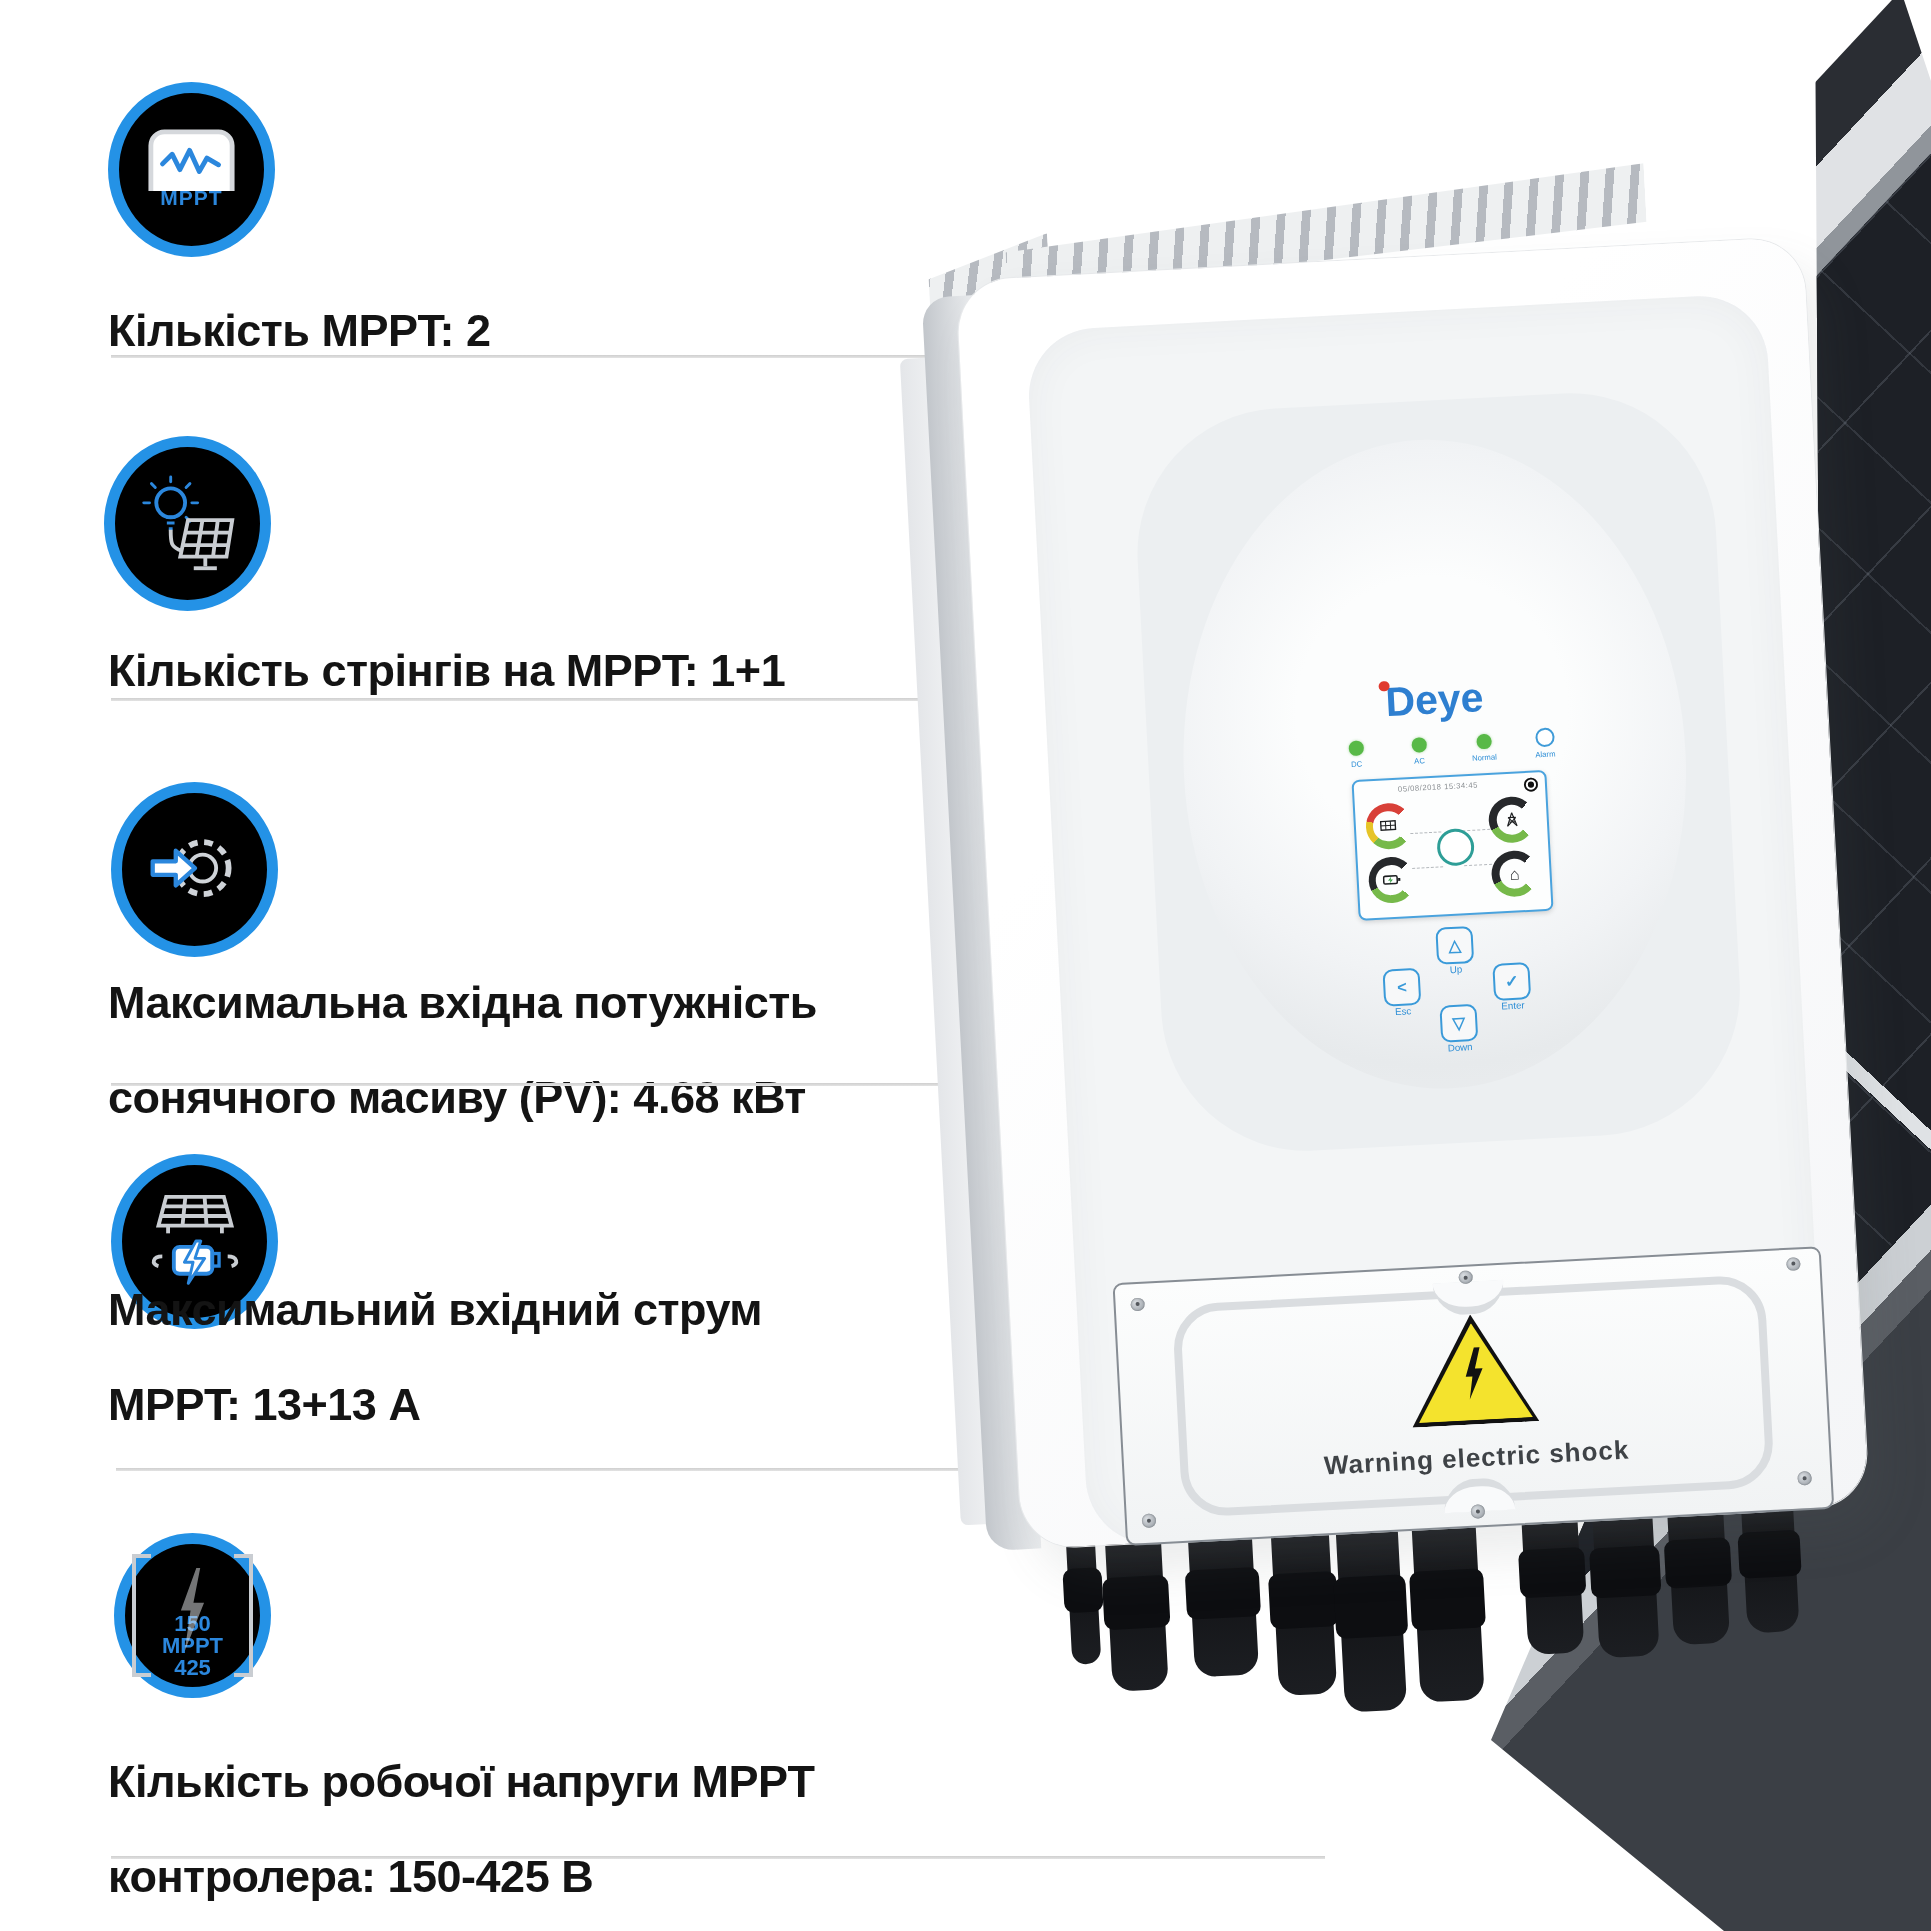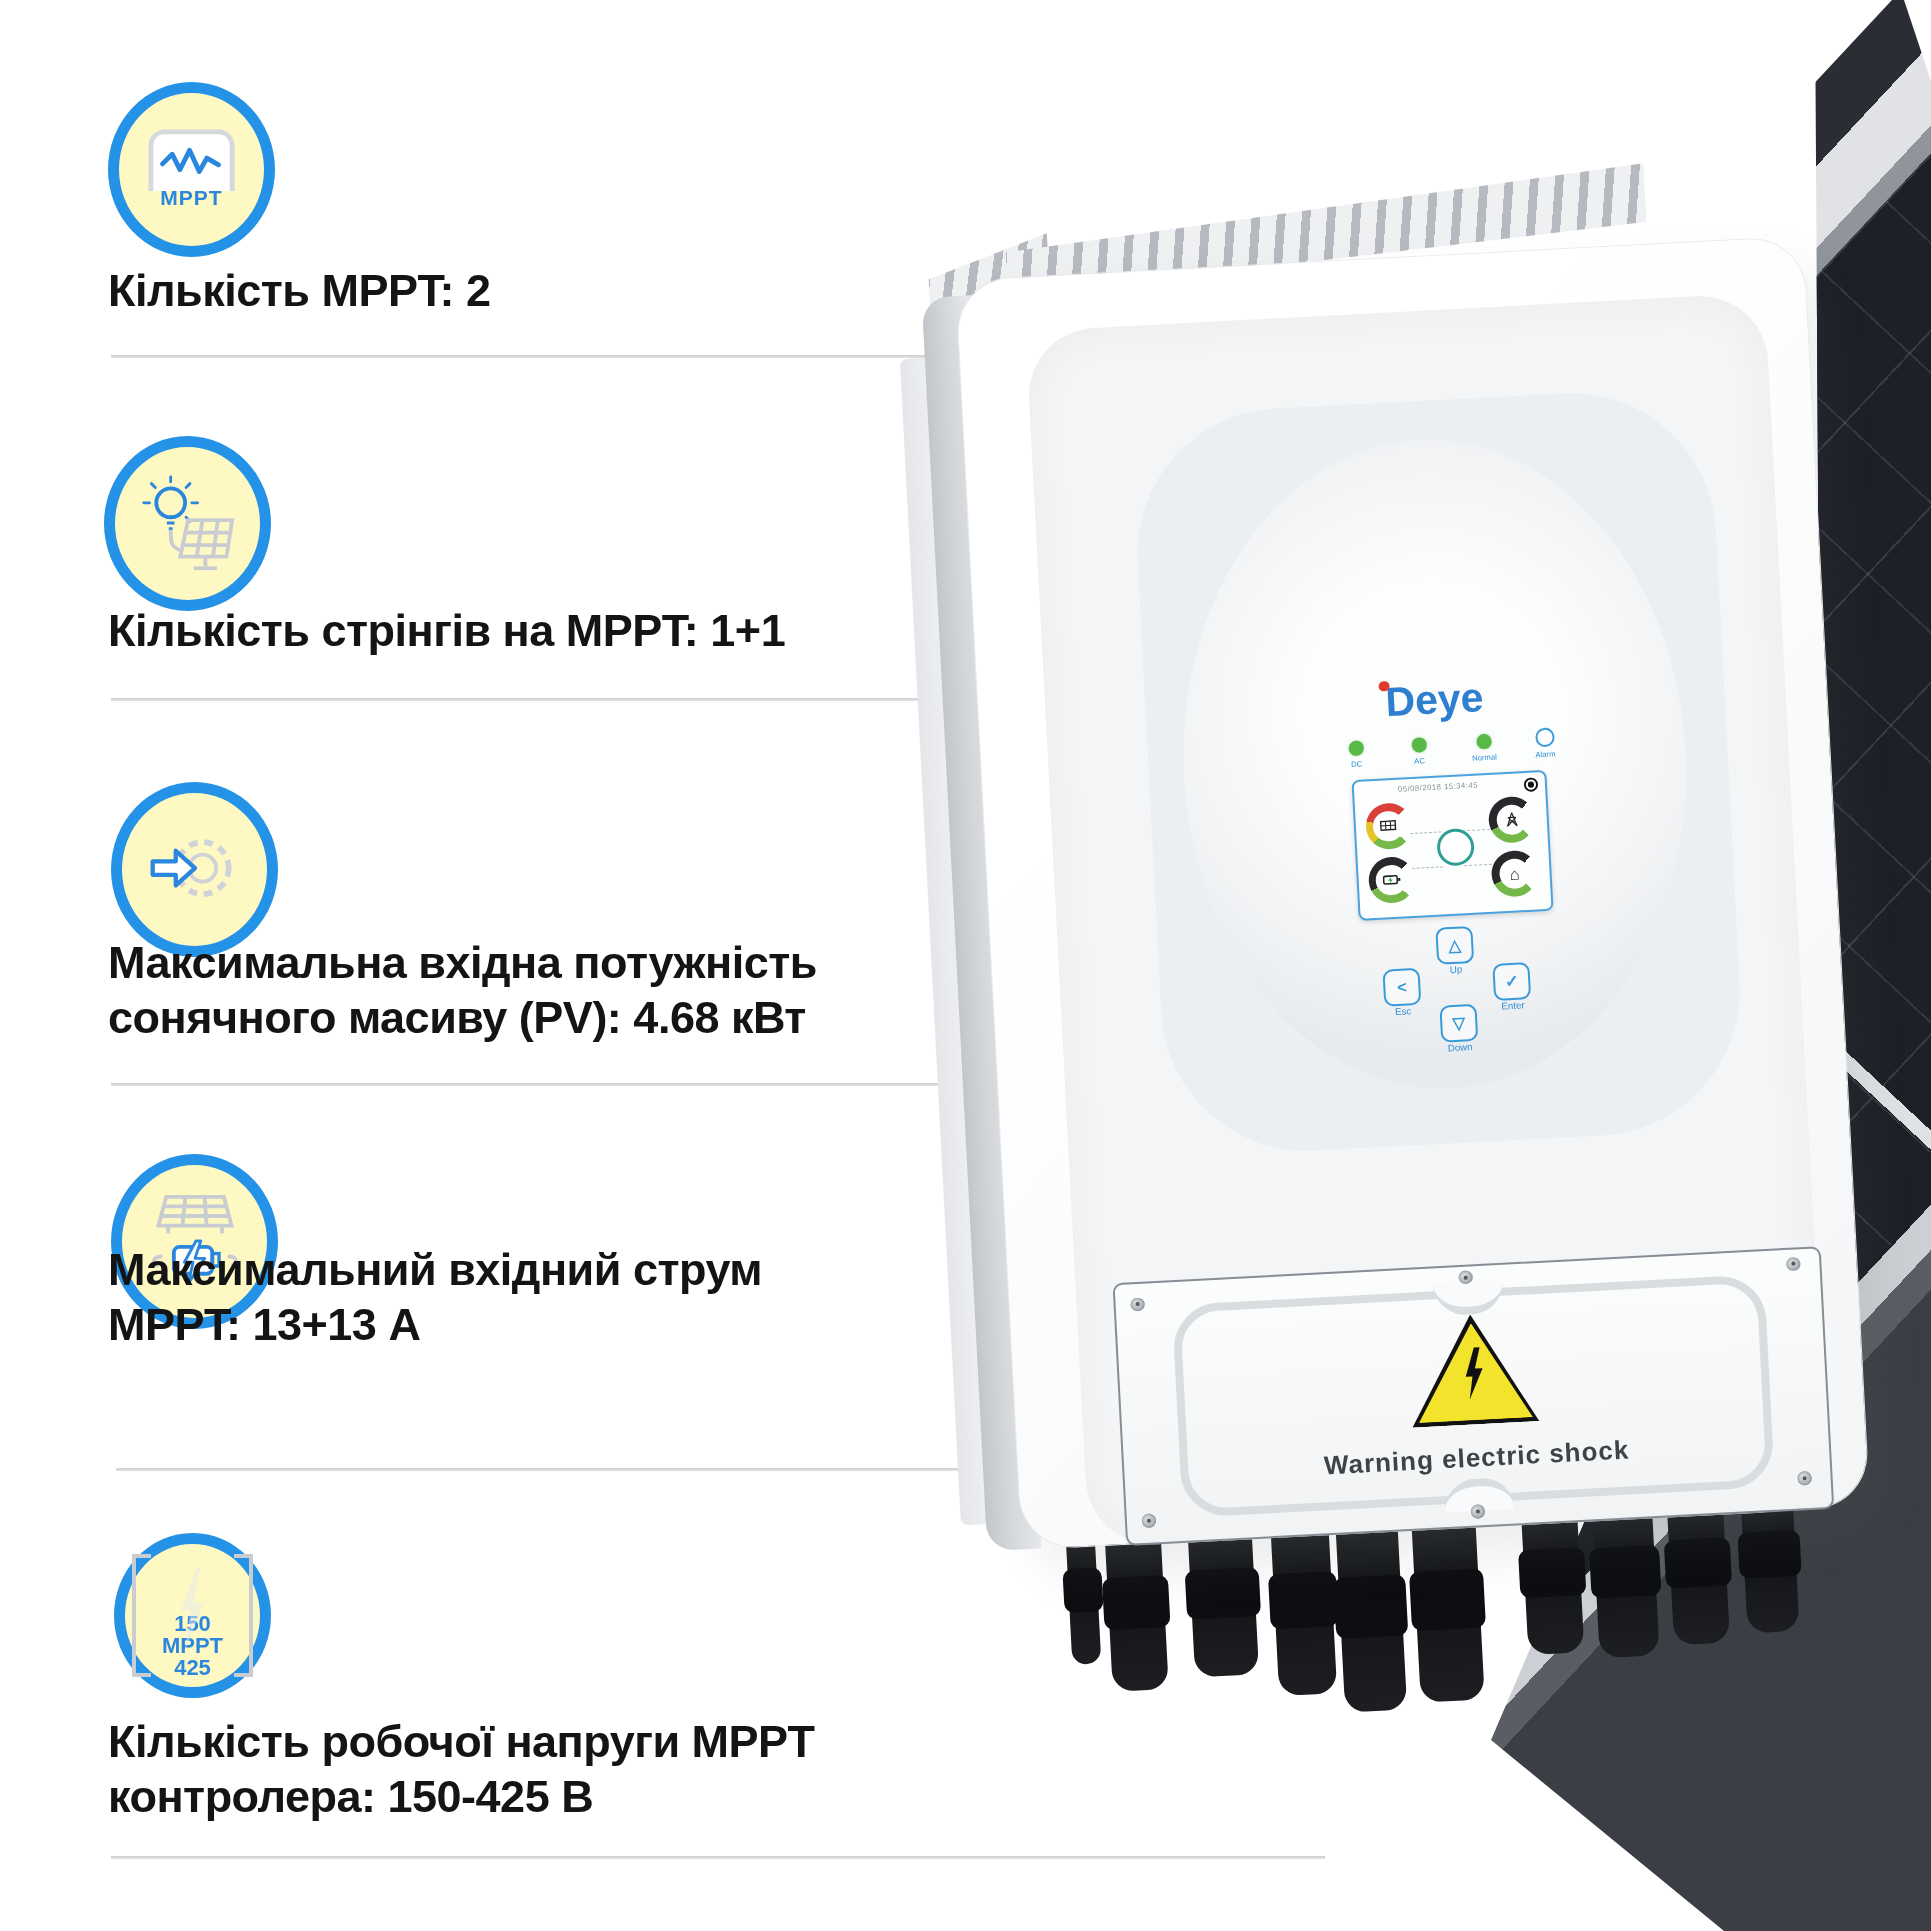--- a/index.html
+++ b/index.html
@@ -1,21 +1,21 @@
 <!DOCTYPE html>
 <html><head>
 <meta charset="utf-8">
 <style>
   html,body{margin:0;padding:0;background:#ffffff;}
   .canvas{position:relative;width:1931px;height:1931px;background:#ffffff;overflow:hidden;
           font-family:"Liberation Sans", sans-serif;}
   .icon-circle{position:absolute;width:145px;height:153px;border:11.6px solid #2492e6;border-radius:50%;
-               background:#fef9c3;display:flex;align-items:center;justify-content:center;flex-direction:column;}
+               background:#000000;display:flex;align-items:center;justify-content:center;flex-direction:column;}
   .spec-label{position:absolute;color:#141414;font-weight:bold;font-size:45px;line-height:55px;letter-spacing:-0.5px;}
-  .spec-label span{display:block;}
+  .spec-label span{display:block;margin-top:40px;}
   .divider{position:absolute;height:2.9px;background:linear-gradient(180deg,#cfcfcf,#e3e3e3);}
 
   .icon-mppt-text{color:#2b87dd;font-weight:bold;font-size:21px;margin-top:-5.8px;letter-spacing:1px;}
   .range-wrap{position:relative;width:106px;height:126px;display:flex;flex-direction:column;align-items:center;justify-content:flex-end;padding:3.9px 0;}
   .bracket{position:absolute;top:5.8px;bottom:5.8px;width:15.4px;}
   .bracket.l{left:-7.7px;border-left:4.8px solid #c9cdd2;border-top:4.8px solid #c9cdd2;border-bottom:4.8px solid #c9cdd2;}
   .bracket.r{right:-7.7px;border-right:4.8px solid #c9cdd2;border-top:4.8px solid #c9cdd2;border-bottom:4.8px solid #c9cdd2;}
   .range-txt{color:#2b87dd;font-weight:bold;font-size:22px;line-height:22px;}
   .range-bolt{position:absolute;left:35px;top:17.4px;opacity:.5;}
 

